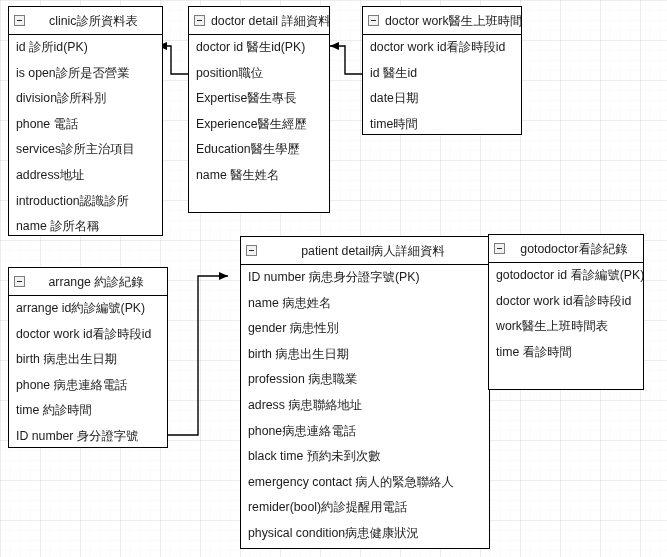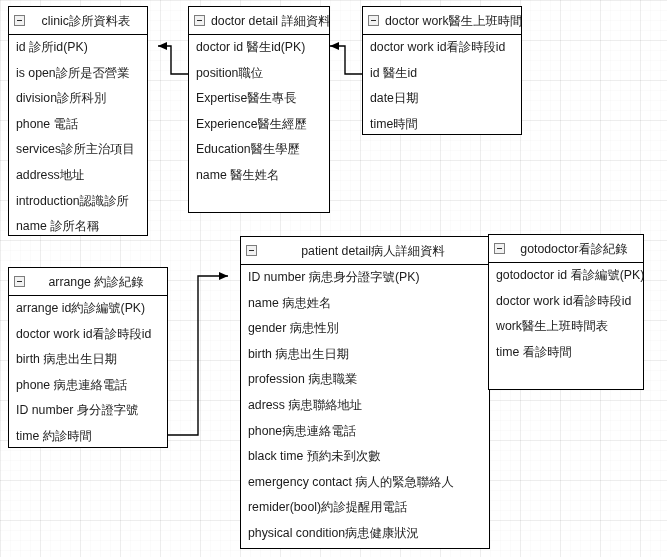--- a/index.html
+++ b/index.html
@@ -122,21 +122,21 @@
       <polyline points="168,435 198,435 198,276 228,276"></polyline>
       <polygon points="228,276 219,272 219,280"></polygon>
     </g>
 
     <g>
       <polyline points="488,327 468,327 468,276 448,276"></polyline>
       <polygon points="448,276 457,272 457,280"></polygon>
     </g>
   </svg>
 
-  <div class="entity" style="left:8px; top:6px; width:140px; height:230px;">
+  <div class="entity" style="left:8px; top:6px; width:155px; height:230px;">
     <div class="entity-header">
       <span class="collapse-box"></span>
       <span>clinic診所資料表</span>
     </div>
     <ul class="attr-list">
       <li class="attr">id 診所id(PK)</li>
       <li class="attr">is open診所是否營業</li>
       <li class="attr">division診所科別</li>
       <li class="attr">phone 電話</li>
       <li class="attr">services診所主治項目</li>
@@ -197,22 +197,22 @@
   <div class="entity" style="left:8px; top:267px; width:160px; height:181px;">
     <div class="entity-header">
       <span class="collapse-box"></span>
       <span>arrange 約診紀錄</span>
     </div>
     <ul class="attr-list">
       <li class="attr">arrange id約診編號(PK)</li>
       <li class="attr">doctor work id看診時段id</li>
       <li class="attr">birth 病患出生日期</li>
       <li class="attr">phone 病患連絡電話</li>
+      <li class="attr">time 約診時間</li>
       <li class="attr">ID number 身分證字號</li>
-      <li class="attr">time 約診時間</li>
     </ul>
   </div>
 
   <div class="entity" style="left:488px; top:234px; width:156px; height:156px;">
     <div class="entity-header">
       <span class="collapse-box"></span>
       <span>gotodoctor看診紀錄</span>
     </div>
     <ul class="attr-list">
       <li class="attr">gotodoctor id 看診編號(PK)</li>

